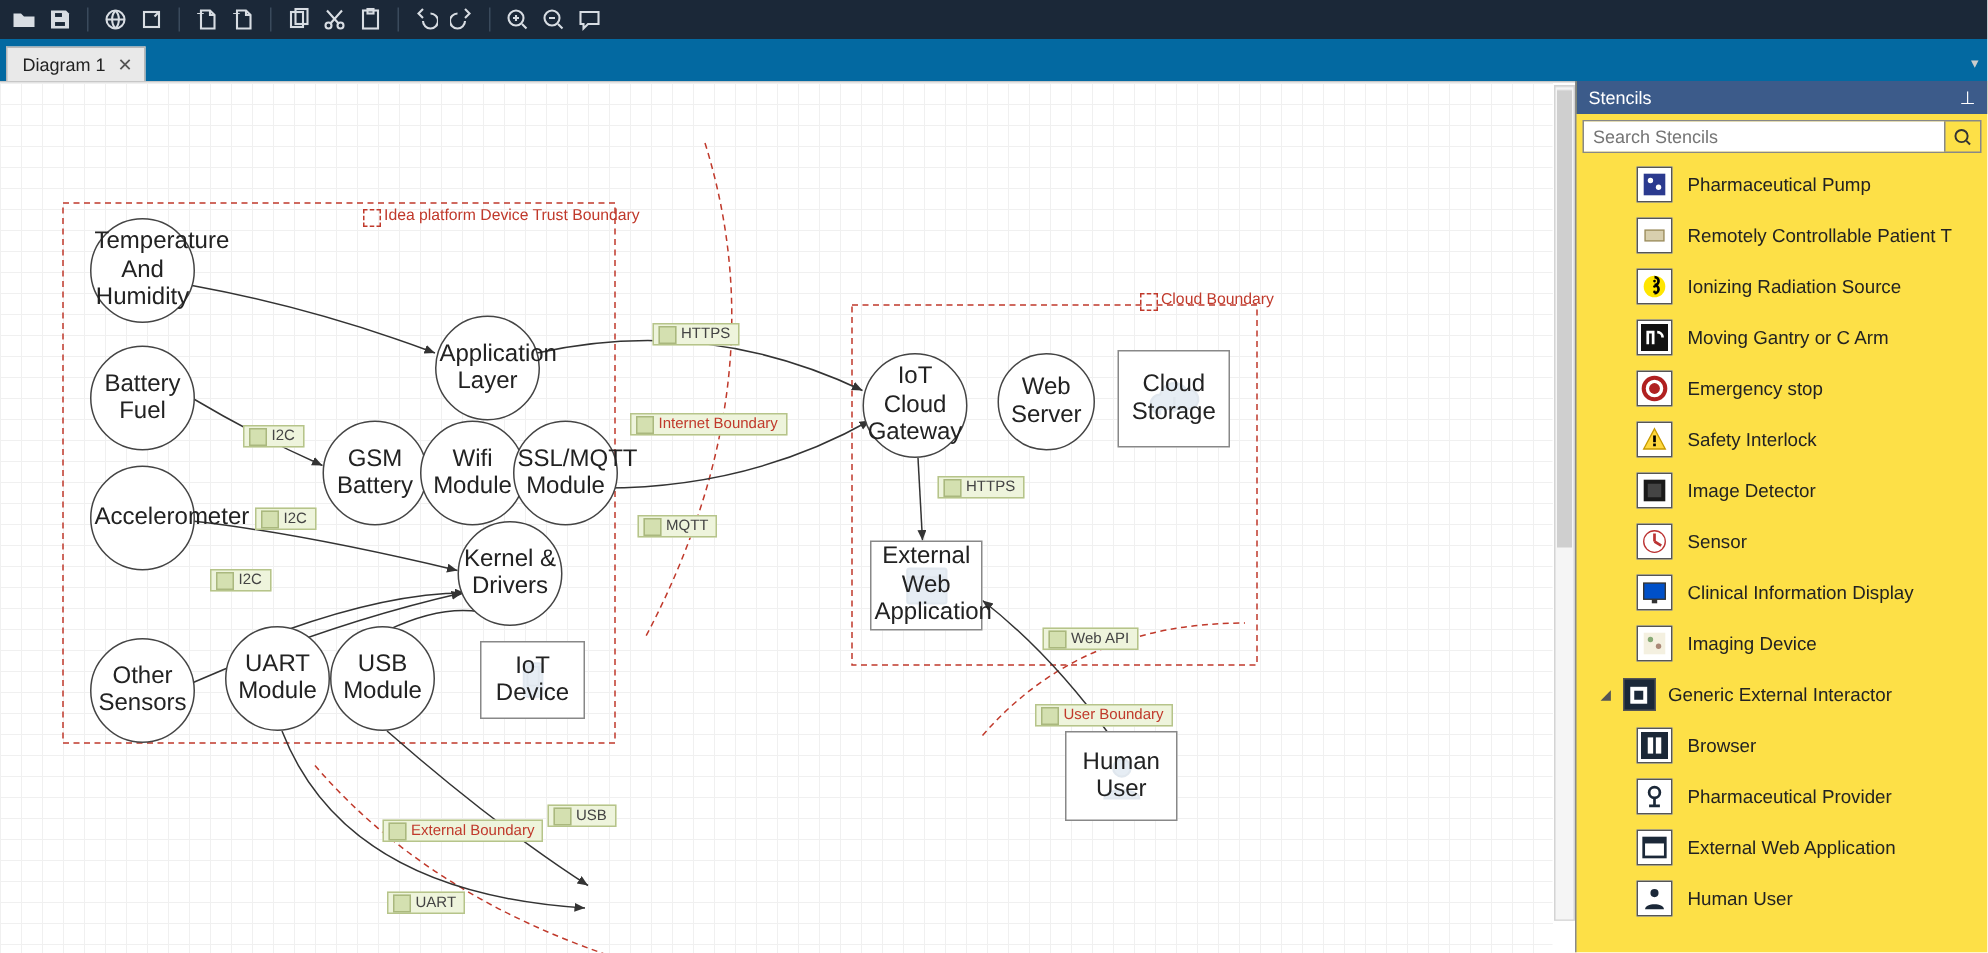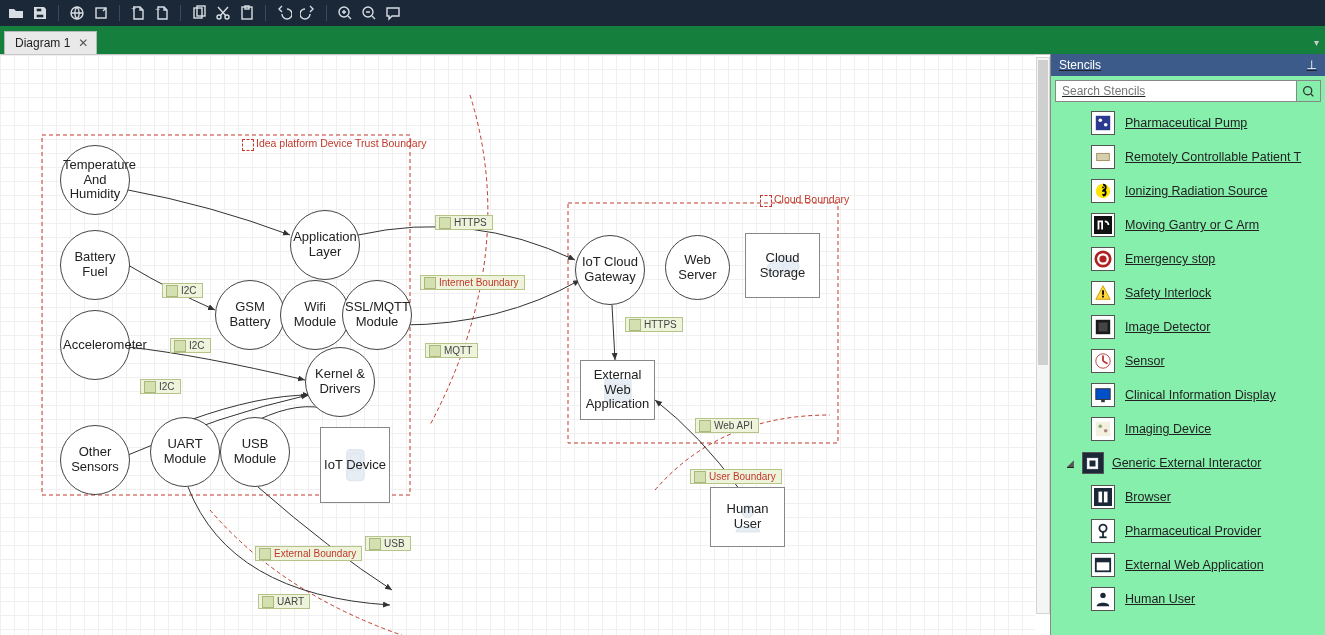--- a/index.html
+++ b/index.html
@@ -5,21 +5,21 @@
   * { box-sizing: border-box; }
   html, body { margin:0; padding:0; height:100%; font-family: "Segoe UI", Arial, sans-serif; font-size:12px; color:#222; }
   body { display:flex; flex-direction:column; width:1325px; height:635px; overflow:hidden; background:#fff;}
   
   .toolbar { height:26px; background:#1b2838; display:flex; align-items:center; padding:0 6px; gap:4px;}
   .tool-btn { width:20px; height:20px; display:flex; align-items:center; justify-content:center; cursor:pointer; }
   .tool-btn svg { width:16px; height:16px; fill:none; stroke:#d8dde3; stroke-width:1.4; }
   .tool-btn svg .f { fill:#d8dde3; stroke:none;}
   .tool-sep { width:1px; height:16px; background:#3a4a5c; margin:0 4px;}
   
-  .tabbar { height:28px; background:#15803d; display:flex; align-items:flex-end; padding-left:4px; position:relative;}
+  .tabbar { height:28px; background:#0369a1; display:flex; align-items:flex-end; padding-left:4px; position:relative;}
   .doc-tab { background:#e9e9e9; padding:4px 8px 4px 10px; display:flex; align-items:center; gap:8px; font-size:12px; border:1px solid #b8b8b8; border-bottom:none;}
   .doc-tab .close { cursor:pointer; font-size:12px; color:#555;}
   .tabbar-drop { position:absolute; right:6px; bottom:6px; color:#ccc; cursor:pointer; font-size:10px;}
   
   .main { flex:1; display:flex; min-height:0;}
   .canvas-wrap { flex:1; position:relative; overflow:hidden; border-top:1px solid #c7c7c7;}
   .canvas-scroll { position:absolute; inset:0; overflow:auto;}
   .grid {
     position:relative; width:1035px; height:620px;
     background-color:#fff;
@@ -28,35 +28,35 @@
       linear-gradient(90deg,#f0f0f0 1px, transparent 1px),
       linear-gradient(#e4e4e4 1px, transparent 1px),
       linear-gradient(90deg,#e4e4e4 1px, transparent 1px);
     background-size: 14px 14px,14px 14px,70px 70px,70px 70px;
   }
   svg.edges { position:absolute; left:0; top:0; pointer-events:none;}
   
   .node { position:absolute; display:flex; align-items:center; justify-content:center; text-align:center; }
   .node.circle { background:#fff; border:1px solid #444; border-radius:50%; }
   .node.box { background:#fff; border:1px solid #888; }
-  .node span { font-size:13px; line-height:1.15; padding:2px; max-width:100%; position:relative; z-index:2;}
+  .node span { font-size:16px; line-height:1.15; padding:2px; max-width:100%; position:relative; z-index:2;}
   .node .node-icon { position:absolute; inset:0; display:flex; align-items:center; justify-content:center; opacity:.18; z-index:1;}
   .node .node-icon svg{ width:60%; height:60%; fill:#7aa0c4; stroke:#5b7fa3;}
   
   .elabel { position:absolute; background:#eef4dc; border:1px solid #b6c48a; font-size:10px; padding:1px 5px 1px 18px; color:#444; }
   .elabel.red { color:#c0392b; }
   .elabel::before{ content:""; position:absolute; left:3px; top:50%; transform:translateY(-50%); width:10px; height:10px; background:#d4e0b0; border:1px solid #aab87e;}
   
   .blabel { position:absolute; font-size:10.5px; color:#c0392b; padding-left:14px;}
   .blabel::before{ content:""; position:absolute; left:0; top:2px; width:10px; height:10px; border:1px dashed #c0392b;}
   
   .fake-scroll-v { position:absolute; top:2px; right:0; width:14px; height:96%; background:#f5f5f5; border:1px solid #d4d4d4;}
   .fake-scroll-v .thumb{ position:absolute; left:1px; right:1px; top:2px; height:55%; background:#cfcfcf;}
   
-  .stencils { width:275px; border-left:1px solid #8a8a8a; display:flex; flex-direction:column; background:#86efac;text-decoration:underline;}
+  .stencils { width:275px; border-left:1px solid #8a8a8a; display:flex; flex-direction:column; background:#fde047;}
   .st-title { background:#3c5b8a; color:#fff; padding:4px 8px; font-size:12px; display:flex; align-items:center; justify-content:space-between;}
   .st-title .pin{ font-size:12px; cursor:pointer;}
   .st-search { display:flex; border:1px solid #888; margin:4px;}
   .st-search input{ flex:1; border:none; outline:none; font-size:12px; padding:3px 6px;}
   .st-search .go{ width:24px; display:flex; align-items:center; justify-content:center; border-left:1px solid #888; cursor:pointer;}
   .st-search .go svg{ width:13px; height:13px; fill:none; stroke:#333; stroke-width:1.6;}
   .st-tree { flex:1; overflow:auto;}
   .st-item { display:flex; align-items:center; gap:10px; padding:5px 8px 5px 40px; cursor:pointer; font-size:12.5px;}
   .st-item .ic{ width:24px; height:24px; border:1px solid #555; display:flex; align-items:center; justify-content:center; flex-shrink:0; background:#fff;}
   .st-item .ic svg{ width:18px; height:18px;}
@@ -249,21 +249,21 @@
           </div>
           <div class="node circle" style="left: 305px; top: 292px; width: 70px; height: 70px;">
             <span>Kernel &amp; Drivers</span>
           </div>
           <div class="node circle" style="left: 150px; top: 362px; width: 70px; height: 70px;">
             <span>UART Module</span>
           </div>
           <div class="node circle" style="left: 220px; top: 362px; width: 70px; height: 70px;">
             <span>USB Module</span>
           </div>
-          <div class="node box" style="left: 320px; top: 372px; width: 70px; height: 76px;">
+          <div class="node box" style="left: 320px; top: 372px; width: 70px; height: 52px;">
             <div class="node-icon">
               <svg viewBox="0 0 24 24">
                 <rect x="7" y="3" width="10" height="18" rx="2"></rect>
                 <rect x="9" y="5" width="6" height="10"></rect>
               </svg>
             </div>
             <span>IoT Device</span>
           </div>
           <div class="node circle" style="left: 575px; top: 180px; width: 70px; height: 70px;">
             <span>IoT Cloud Gateway</span>

